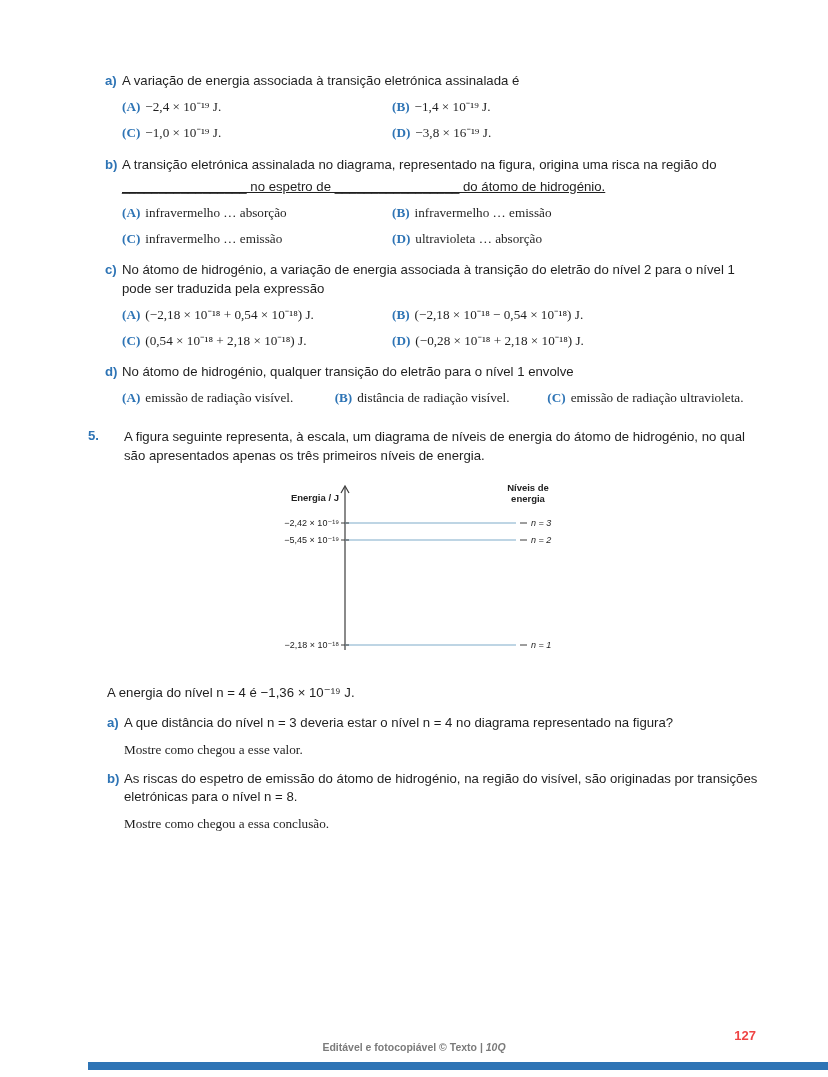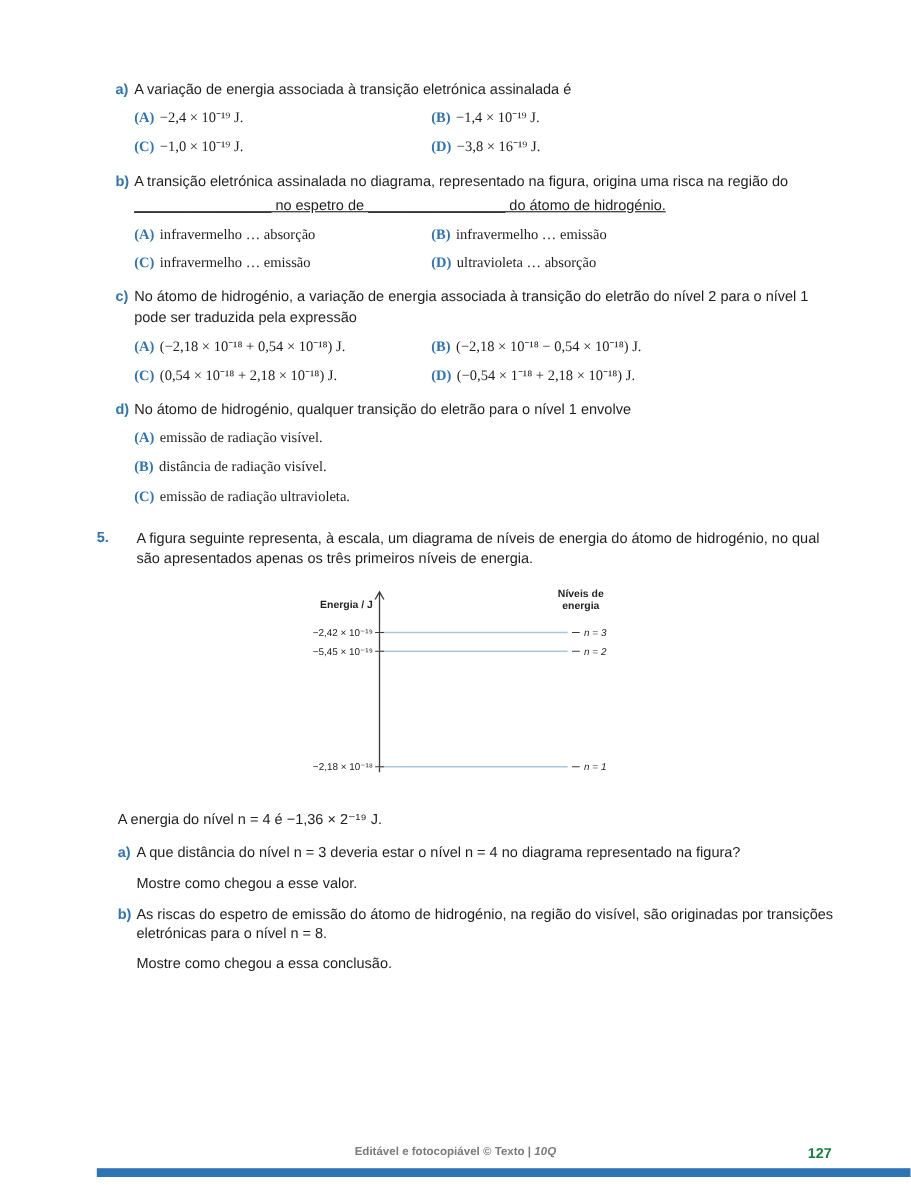--- a/index.html
+++ b/index.html
@@ -7,41 +7,41 @@
   .page {
     position:relative; width:828px; height:1077px; background:#fff;
     font-family:"Liberation Sans","DejaVu Sans",sans-serif;
     font-size:13.2px; color:#1f1f1f; overflow:hidden; margin:0 auto;
   }
   .content { padding:72px 68px 0 105px; }
   .part { position:relative; padding-left:17px; margin-bottom:10px; }
   .plabel { position:absolute; left:0; top:0; color:var(--accent,#2e74b5); font-weight:bold; }
   .stem { line-height:1.38; }
   .stem2 { line-height:1.38; margin-top:4px;text-decoration:underline; }
-  .note { line-height:1.38; margin-top:9px; }
+  .note { line-height:1.38; margin-top:9px;font-family:Liberation Serif, serif; }
   .options { display:grid; grid-template-columns:270px 1fr; gap:9px 0; margin:8px 0 14px 0;font-family:Liberation Serif, serif; }
-  .options.one-col { grid-template-columns:1fr; }
+  .options.one-col { grid-template-columns:1fr 1fr 1fr; }
   .option { line-height:1.3; }
   .olabel { color:var(--accent,#2e74b5); font-weight:bold; margin-right:5px; }
   .q5 { position:relative; margin-left:-17px; padding-left:19px; margin-top:22px; }
   .qnum { position:absolute; left:0; top:0; color:var(--accent,#2e74b5); font-weight:bold; }
   .q5-intro { line-height:1.38;margin-left:17px; }
   .diagram-wrap { margin:14px 0 10px 171px; }
   .post-diagram { line-height:1.38; margin:4px 0 12px 0; }
   svg text { font-family:"Liberation Sans","DejaVu Sans",sans-serif; font-size:9px; fill:#222; }
   svg text.bold { font-weight:bold; font-size:9.5px; }
   svg text.italic { font-style:italic; }
   .axis { stroke:#3c3c3c; stroke-width:1.2; fill:none; }
   .level { stroke:var(--level-line,#a9c7db); stroke-width:1.3; }
   .tick { stroke:#3c3c3c; stroke-width:1; }
   .footer { position:absolute; left:0; right:0; bottom:0; height:56px; }
   .credit { position:absolute; bottom:24px; left:0; right:0; text-align:center;
             font-size:10.5px; font-weight:bold; color:#7b7b7b; }
   .credit-suffix { font-style:italic; }
-  .page-number { position:absolute; right:72px; bottom:21px; font-weight:bold; font-size:13px; color:#15803d; }
+  .page-number { position:absolute; right:72px; bottom:34px; font-weight:bold; font-size:13px; color:#ef4444; }
   .bottom-bar { position:absolute; left:88px; right:0; bottom:7px; height:8px; background:var(--accent,#2e74b5); }
 </style>
 </head>
 <body>
 
 <div class="page">
   <main class="content">
 
     <section class="part">
       <p class="stem">
@@ -72,21 +72,21 @@
 
     <section class="part">
       <p class="stem">
         <span class="plabel">c)</span>
         <span>No átomo de hidrogénio, a variação de energia associada à transição do eletrão do nível 2 para o nível 1 pode ser traduzida pela expressão</span>
       </p>
       <div class="options">
         <div class="option"><span class="olabel">(A)</span><span>(−2,18 × 10⁻¹⁸ + 0,54 × 10⁻¹⁸) J.</span></div>
         <div class="option"><span class="olabel">(B)</span><span>(−2,18 × 10⁻¹⁸ − 0,54 × 10⁻¹⁸) J.</span></div>
         <div class="option"><span class="olabel">(C)</span><span>(0,54 × 10⁻¹⁸ + 2,18 × 10⁻¹⁸) J.</span></div>
-        <div class="option"><span class="olabel">(D)</span><span>(−0,54 × 1⁻¹⁸ + 2,18 × 10⁻¹⁸) J.</span></div>
+        <div class="option"><span class="olabel">(D)</span><span>(−0,28 × 10⁻¹⁸ + 2,18 × 10⁻¹⁸) J.</span></div>
       </div>
     </section>
 
     <section class="part">
       <p class="stem">
         <span class="plabel">d)</span>
         <span>No átomo de hidrogénio, qualquer transição do eletrão para o nível 1 envolve</span>
       </p>
       <div class="options one-col">
         <div class="option"><span class="olabel">(A)</span><span>emissão de radiação visível.</span></div>
@@ -121,21 +121,21 @@
           <text class="italic" x="253" y="64">n = 2</text>
 
           <line class="level" x1="67" y1="166" x2="238" y2="166"></line>
           <line class="tick" x1="63" y1="166" x2="71" y2="166"></line>
           <line class="tick" x1="242" y1="166" x2="249" y2="166"></line>
           <text x="61" y="169" text-anchor="end">−2,18 × 10⁻¹⁸</text>
           <text class="italic" x="253" y="169">n = 1</text>
         </svg>
       </div>
 
-      <p class="post-diagram">A energia do nível n = 4 é −1,36 × 2⁻¹⁹ J.</p>
+      <p class="post-diagram">A energia do nível n = 4 é −1,36 × 10⁻¹⁹ J.</p>
 
       <div class="part">
         <p class="stem">
           <span class="plabel">a)</span>
           <span>A que distância do nível n = 3 deveria estar o nível n = 4 no diagrama representado na figura?</span>
         </p>
         <p class="note">Mostre como chegou a esse valor.</p>
       </div>
 
       <div class="part">

